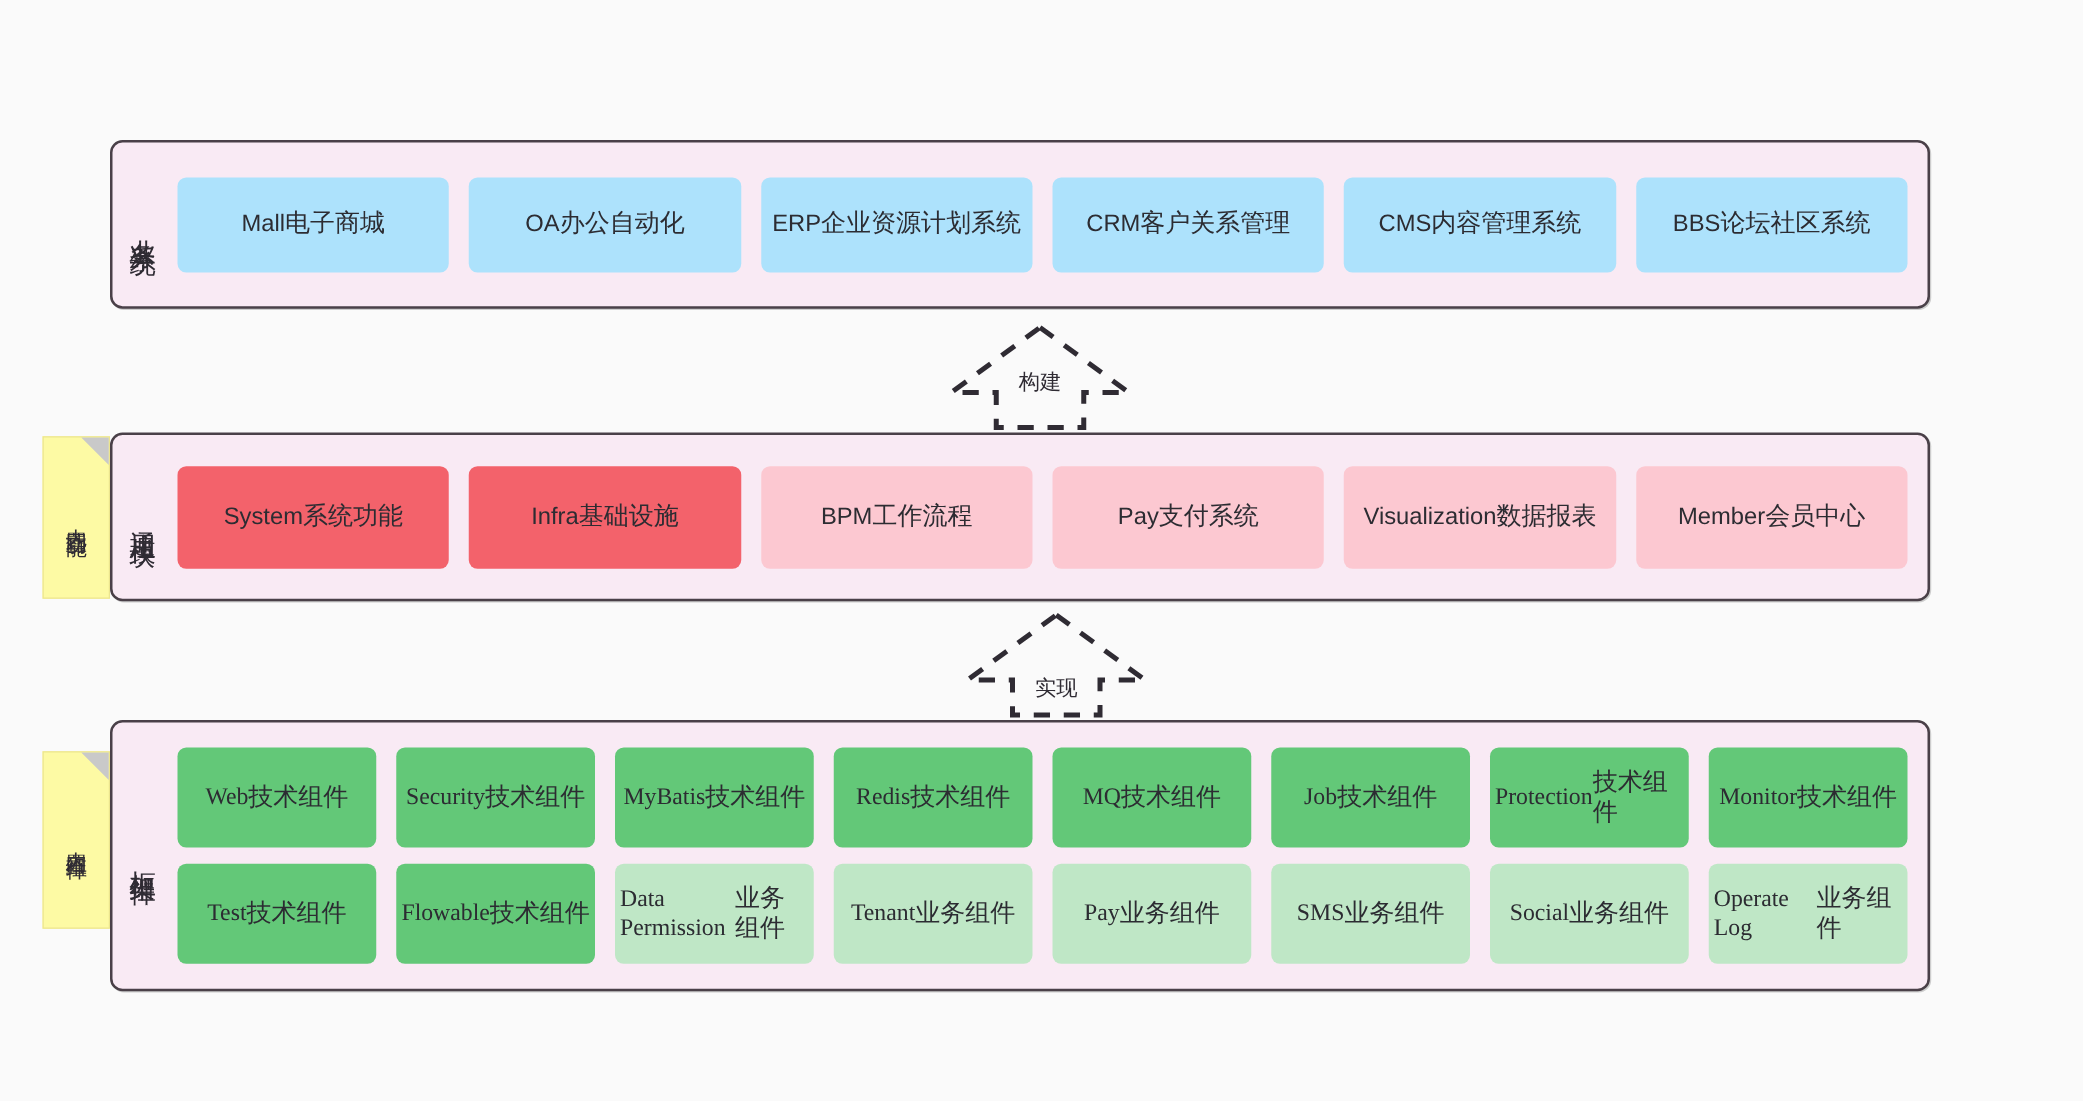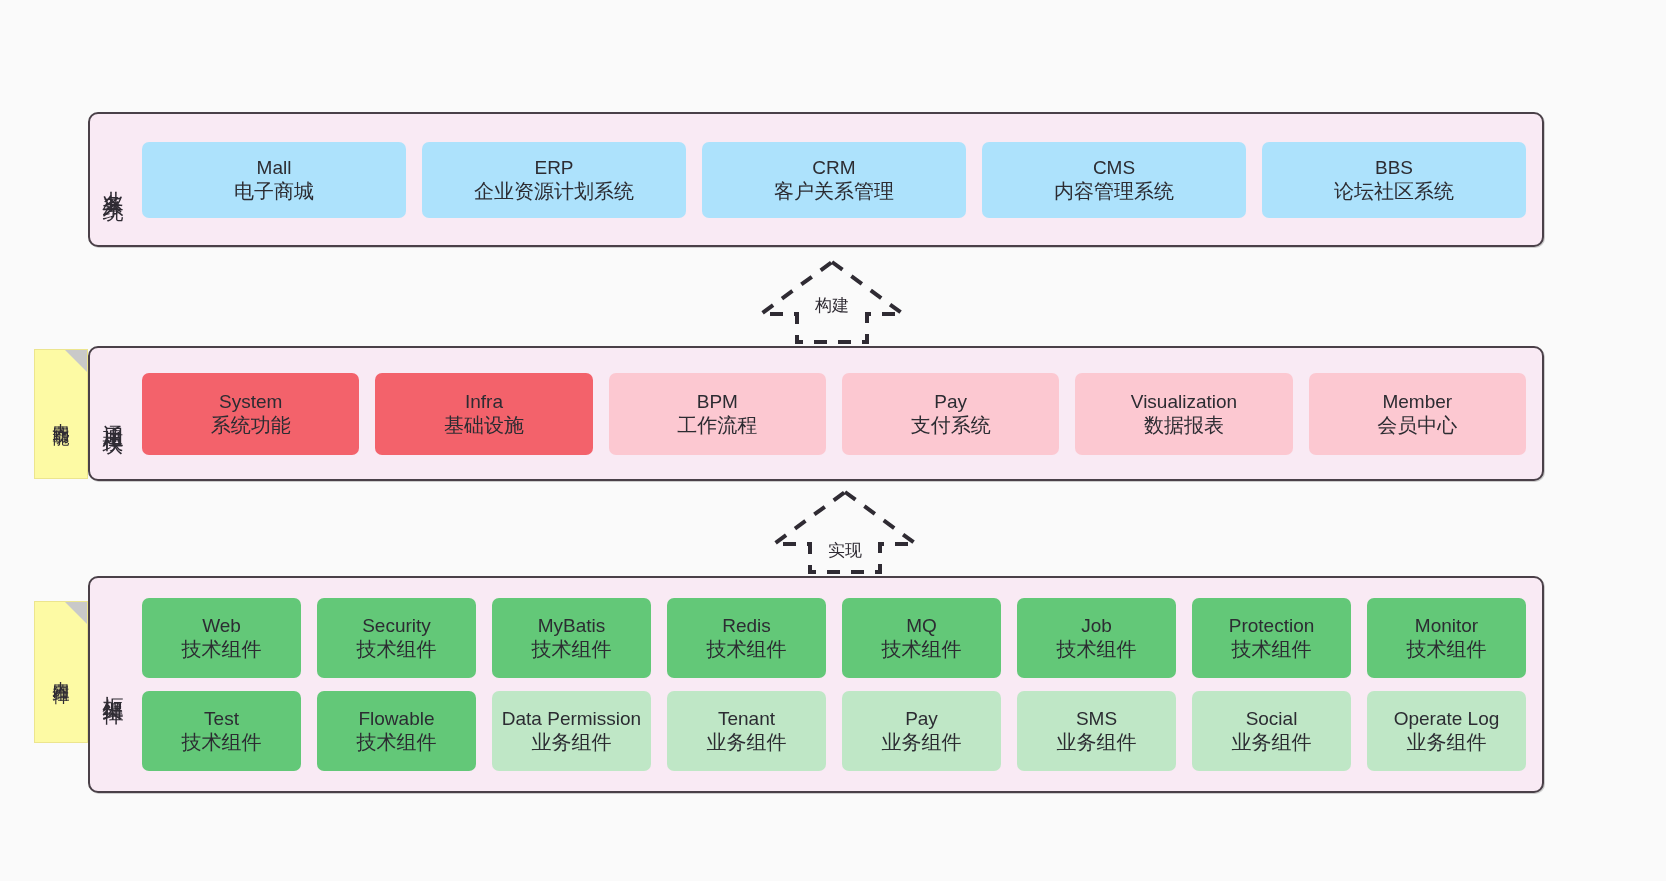--- a/index.html
+++ b/index.html
@@ -50,21 +50,20 @@
   }
   .row {
     display: flex;
     gap: 16px;
     align-items: stretch;
   }
   .cell {
     flex: 1 1 0;
     border-radius: 7px;
     display: flex;
-    flex-direction: column;
     align-items: center;
     justify-content: center;
     text-align: left;
     color: #2c2c32;
     line-height: 1.22;
     padding: 6px 4px;
     user-select: none;
   }
   .cell .t1 { font-size: 19px; }
   .cell .t2 { font-size: 20px; }
@@ -77,21 +76,21 @@
   .c-green-light { background: #bfe7c6; }
 
   
   #layer-business { left: 88px;  top: 112px; width: 1456px; height: 135px; }
   #layer-business .row { height: 76px; }
 
   #layer-common   { left: 88px;  top: 346px; width: 1456px; height: 135px; }
   #layer-common .row { height: 82px; }
 
   #layer-framework{ left: 88px;  top: 576px; width: 1456px; height: 217px; }
-  #layer-framework .row { height: 80px; }
+  #layer-framework .row { height: 80px; font-family: Liberation Serif, serif; }
   #layer-framework .layer-body { gap: 13px; }
 
   
   .note {
     position: absolute;
     width: 54px;
     background: #fdfaa4;
     border: 1px solid #ece58e;
     display: flex;
     align-items: center;
@@ -138,20 +137,24 @@
 
   <div class="layer" id="layer-business">
     <div class="layer-label">业务系统</div>
     <div class="layer-body">
       <div class="row">
         <div class="cell c-blue">
           <span class="t1">Mall</span>
           <span class="t2">电子商城</span>
         </div>
         <div class="cell c-blue">
+          <span class="t1">OA</span>
+          <span class="t2">办公自动化</span>
+        </div>
+        <div class="cell c-blue">
           <span class="t1">ERP</span>
           <span class="t2">企业资源计划系统</span>
         </div>
         <div class="cell c-blue">
           <span class="t1">CRM</span>
           <span class="t2">客户关系管理</span>
         </div>
         <div class="cell c-blue">
           <span class="t1">CMS</span>
           <span class="t2">内容管理系统</span>

